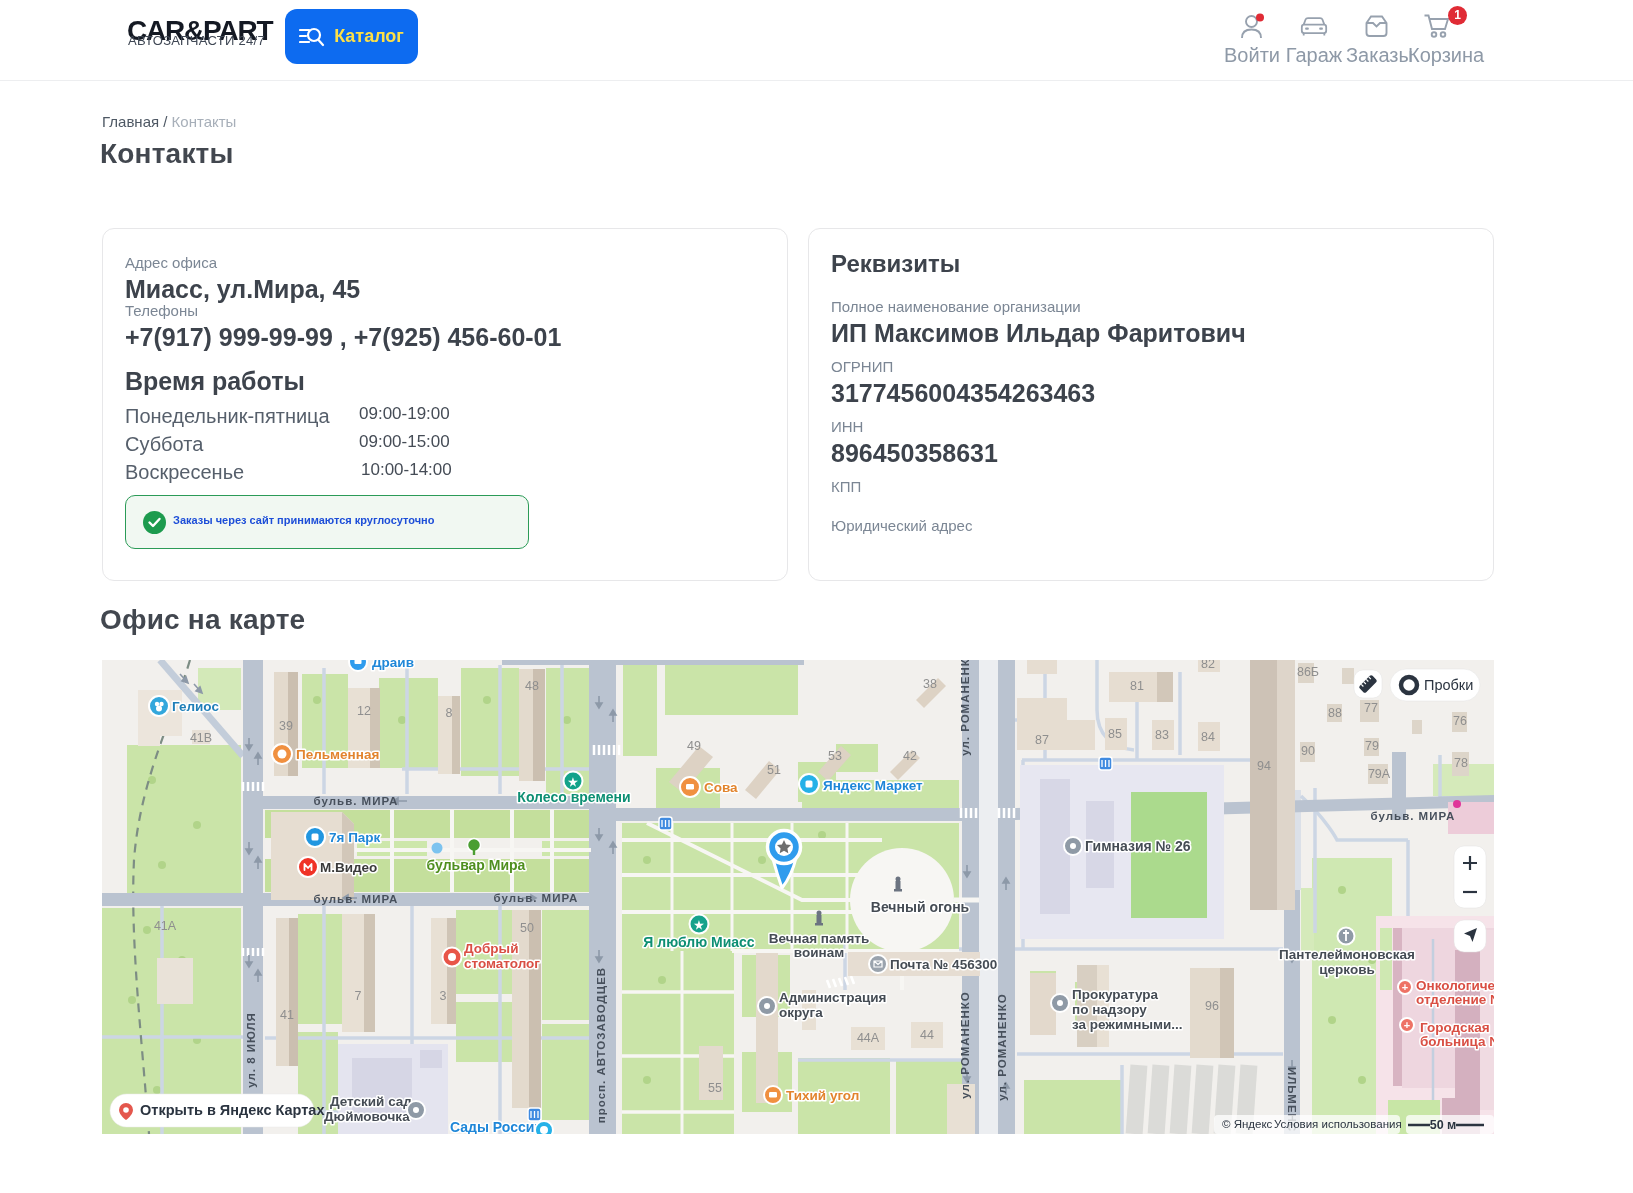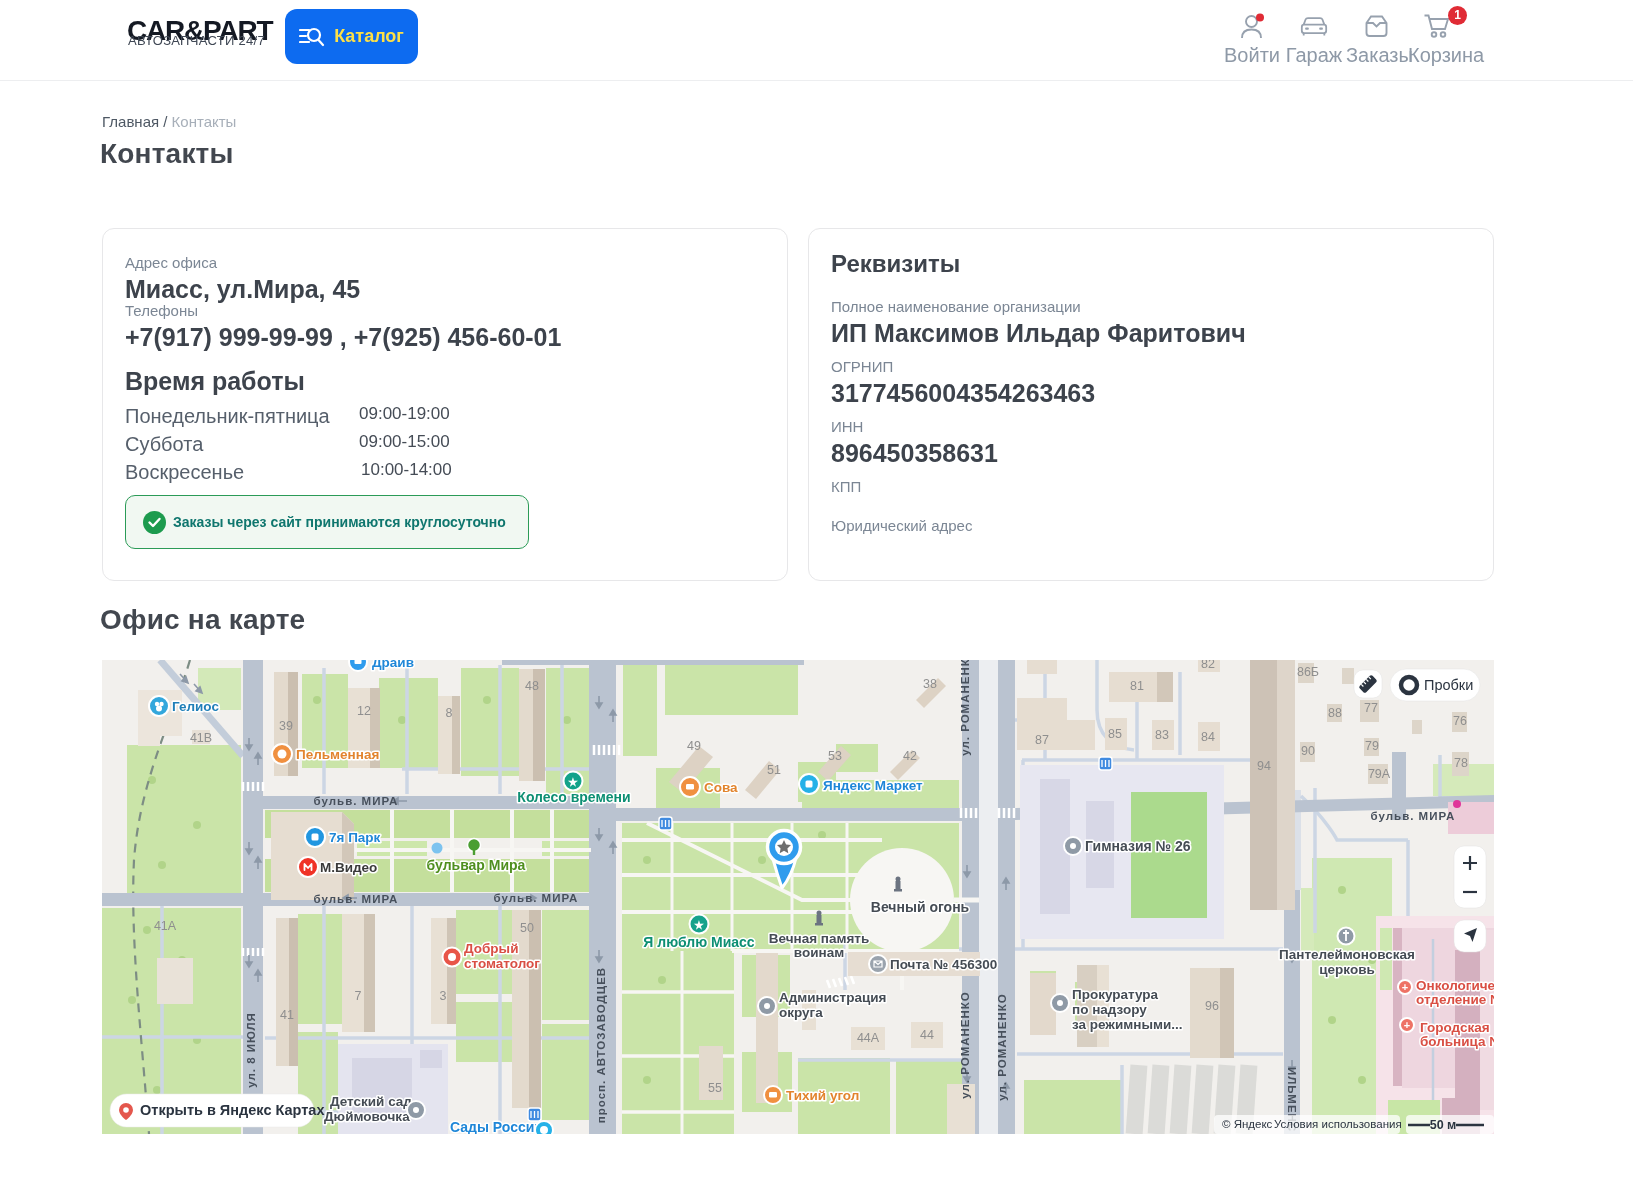--- a/index.html
+++ b/index.html
@@ -30,21 +30,21 @@
 .card.left { left:102px; }
 .card.right { left:808px; }
 .lab { font-size:15px; color:#7b8694; }
 .val { font-size:25px; font-weight:700; color:#3d434c; }
 .card .row { position:absolute; left:22px; }
 
 .hours-row { position:absolute; font-size:20px; color:#565f6b; }
 .hours-val { position:absolute; font-size:17px; font-weight:500; color:#454c56; }
 
 .greenbox { position:absolute; left:124px; top:467px; width:404px; height:54px; border:1.5px solid #2b9b57; background:#f1f8f2; border-radius:10px; }
-.greenbox .txt { position:absolute; left:47px; top:18px; font-size:14px; font-weight:700; color:#0f766e; white-space:nowrap; }
+.greenbox .txt { position:absolute; left:47px; top:18px; font-size:11px; font-weight:700; color:#1d4ed8; white-space:nowrap; }
 
 
 .map { position:absolute; left:102px; top:660px; width:1392px; height:474px; overflow:hidden; }
 </style>
 </head>
 <body>
 
 <header>
   <div class="logo-main">CAR&amp;PART</div>
   <div class="logo-sub">АВТОЗАПЧАСТИ 24/7</div>

